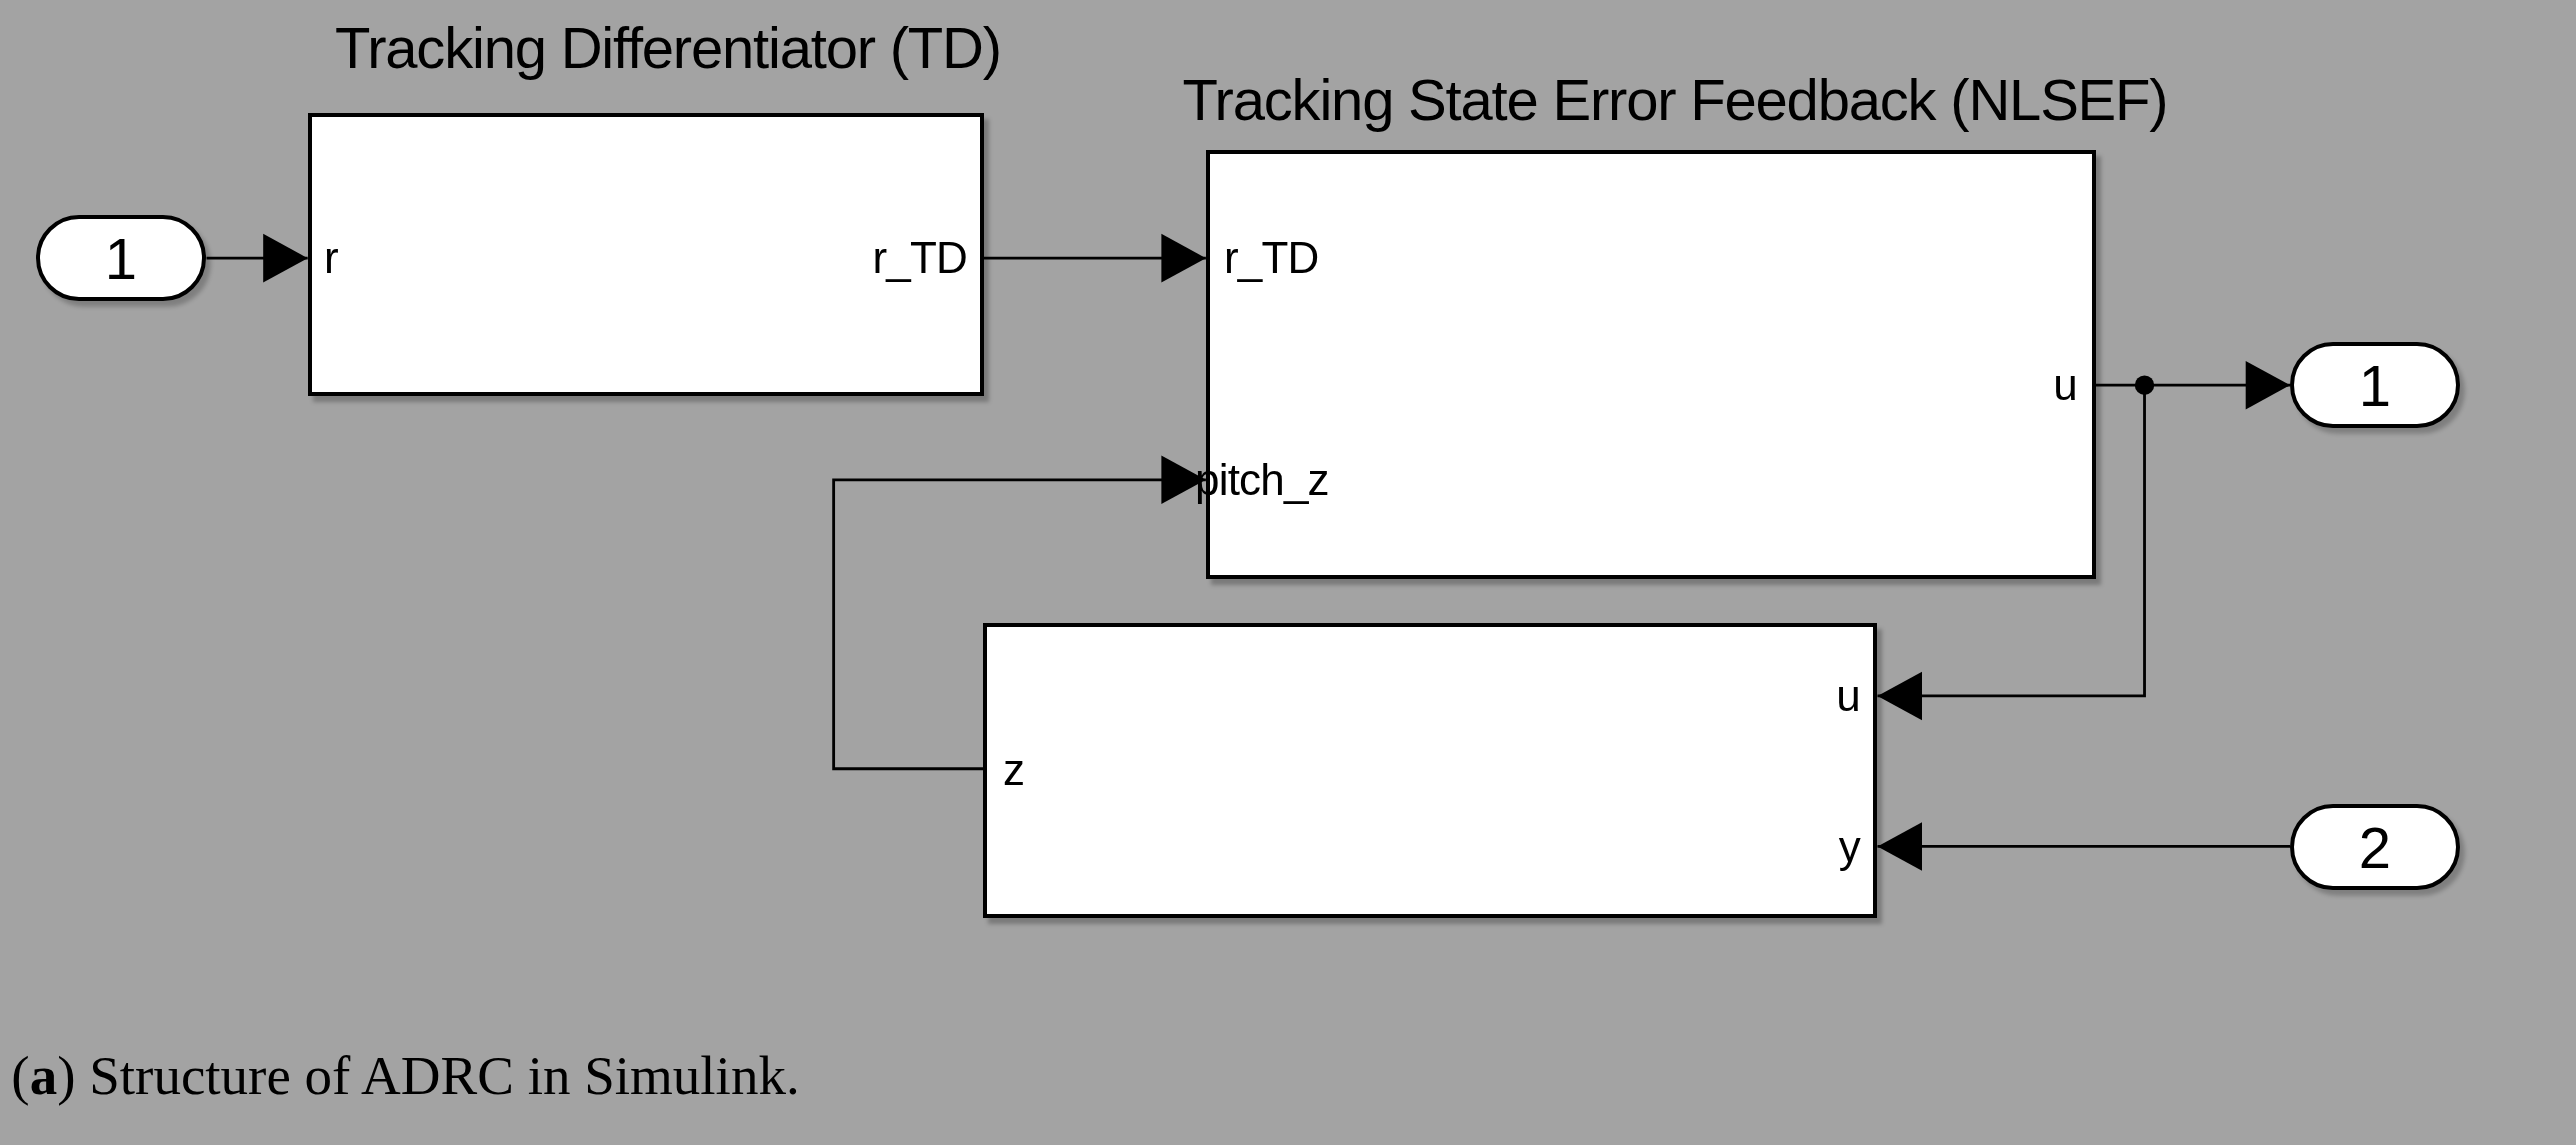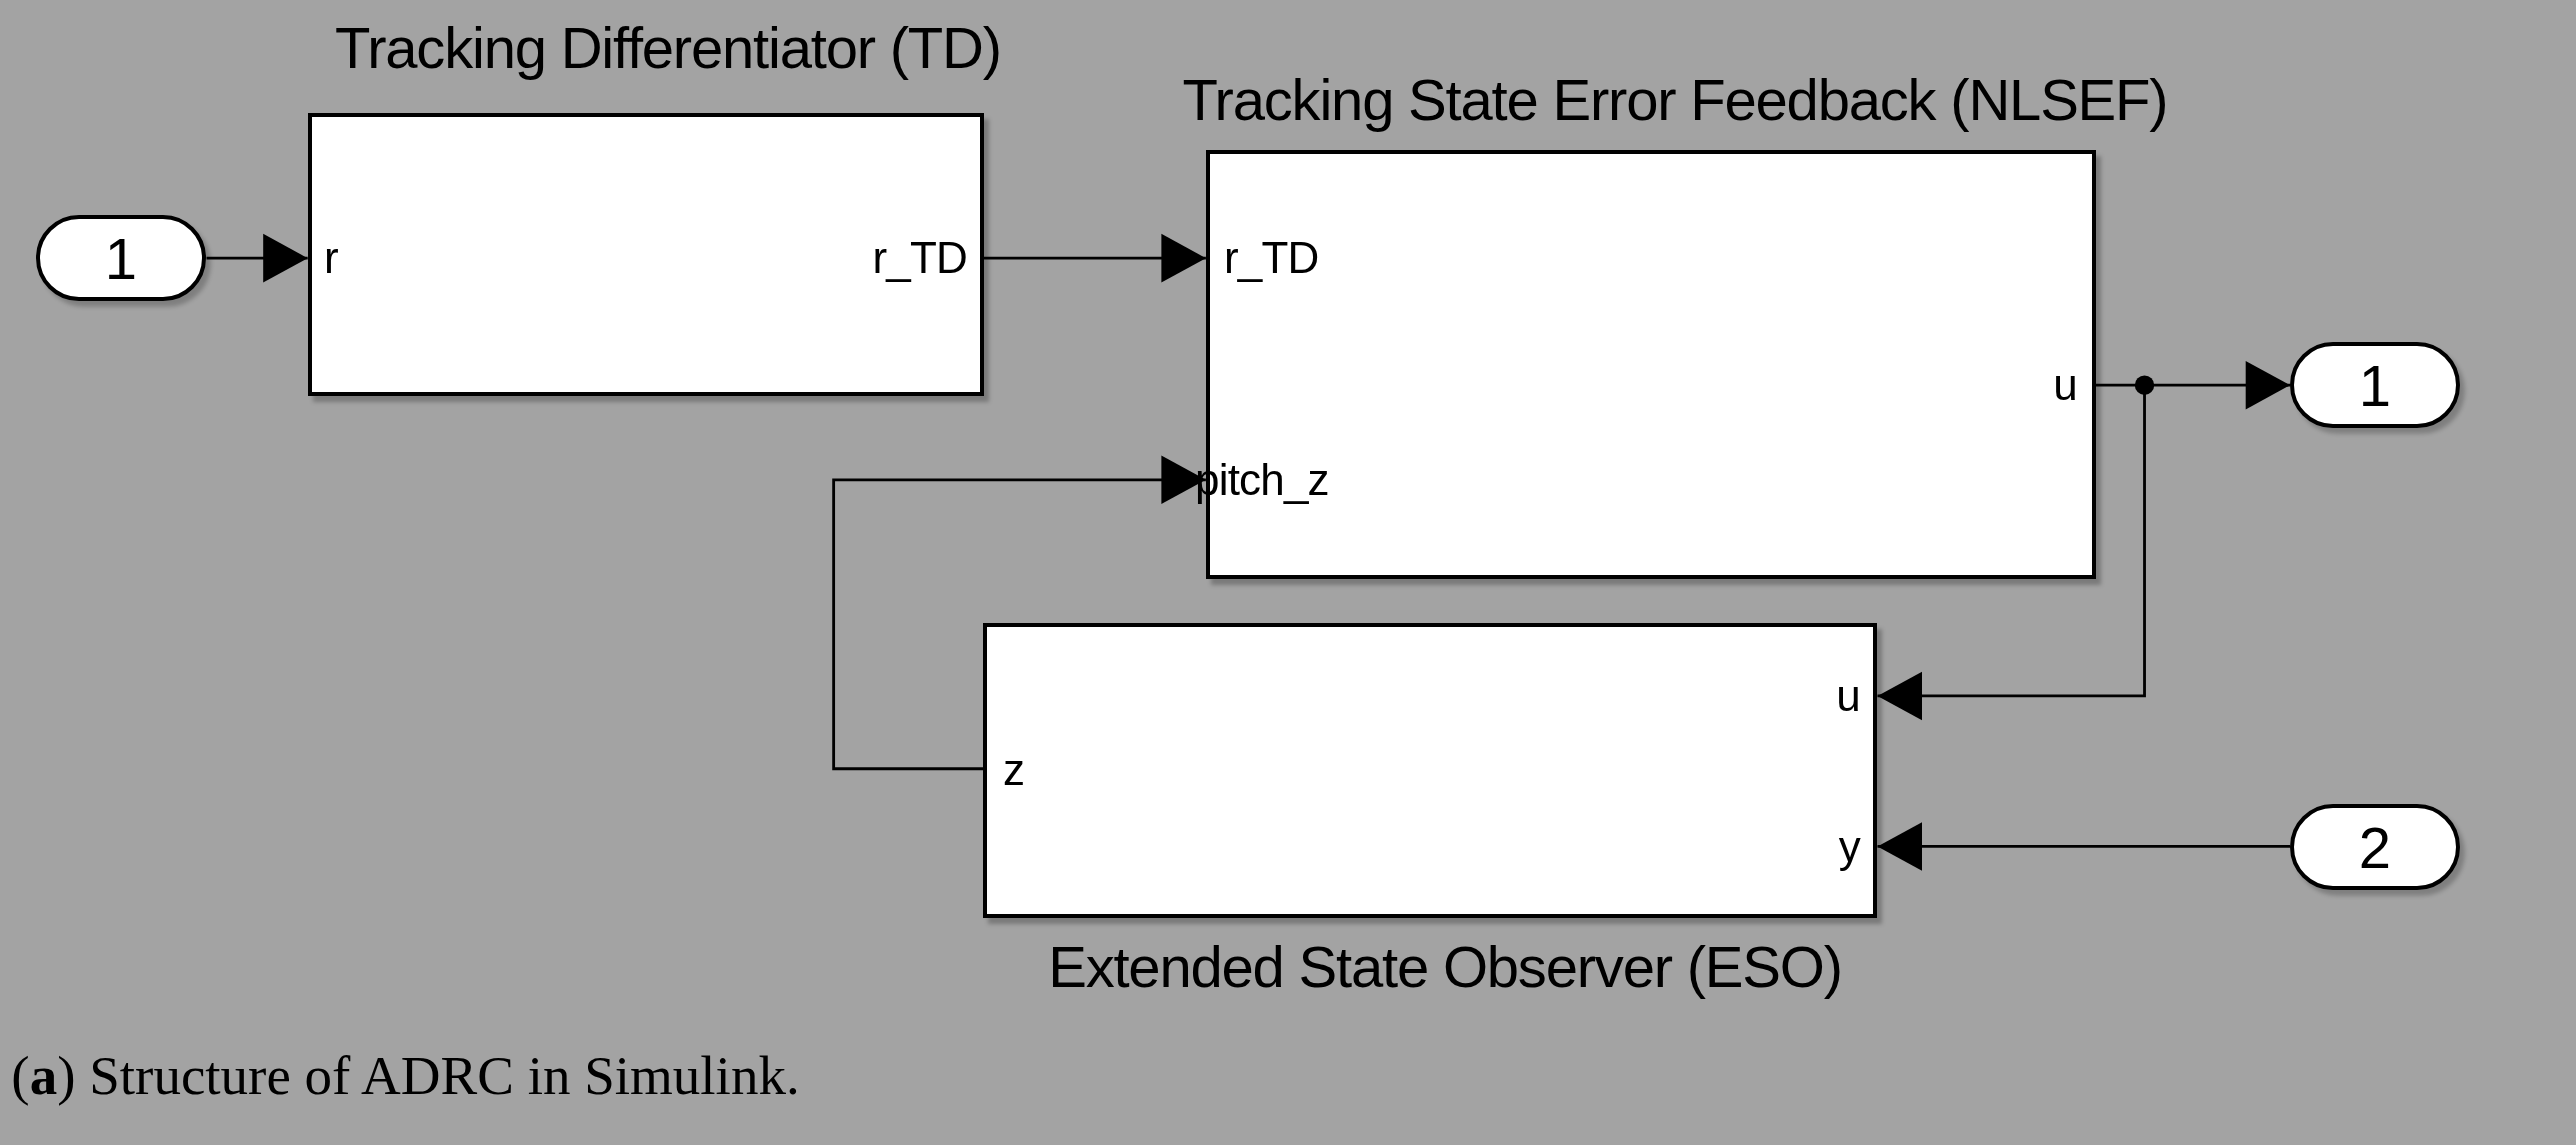--- a/index.html
+++ b/index.html
@@ -133,21 +133,20 @@
     <polyline points="2830,1046 2320,1046"></polyline>
     <polygon points="2375,1016 2375,1076 2320,1046"></polygon>
   </svg>
 
   <div class="block" id="td-block"></div>
   <div class="block" id="nlsef-block"></div>
   <div class="block" id="eso-block"></div>
 
   <div class="title" id="td-title">Tracking Differentiator (TD)</div>
   <div class="title" id="nlsef-title">Tracking State Error Feedback (NLSEF)</div>
-  <div class="title" id="eso-title">Extended State Observer (ESO)</div>
 
   <div class="port" id="td-port-r">r</div>
   <div class="port right-align" id="td-port-rtd">r_TD</div>
 
   <div class="port" id="nlsef-port-rtd">r_TD</div>
   <div class="port" id="nlsef-port-pitchz">pitch_z</div>
   <div class="port right-align" id="nlsef-port-u">u</div>
 
   <div class="port" id="eso-port-z">z</div>
   <div class="port right-align" id="eso-port-u">u</div>

